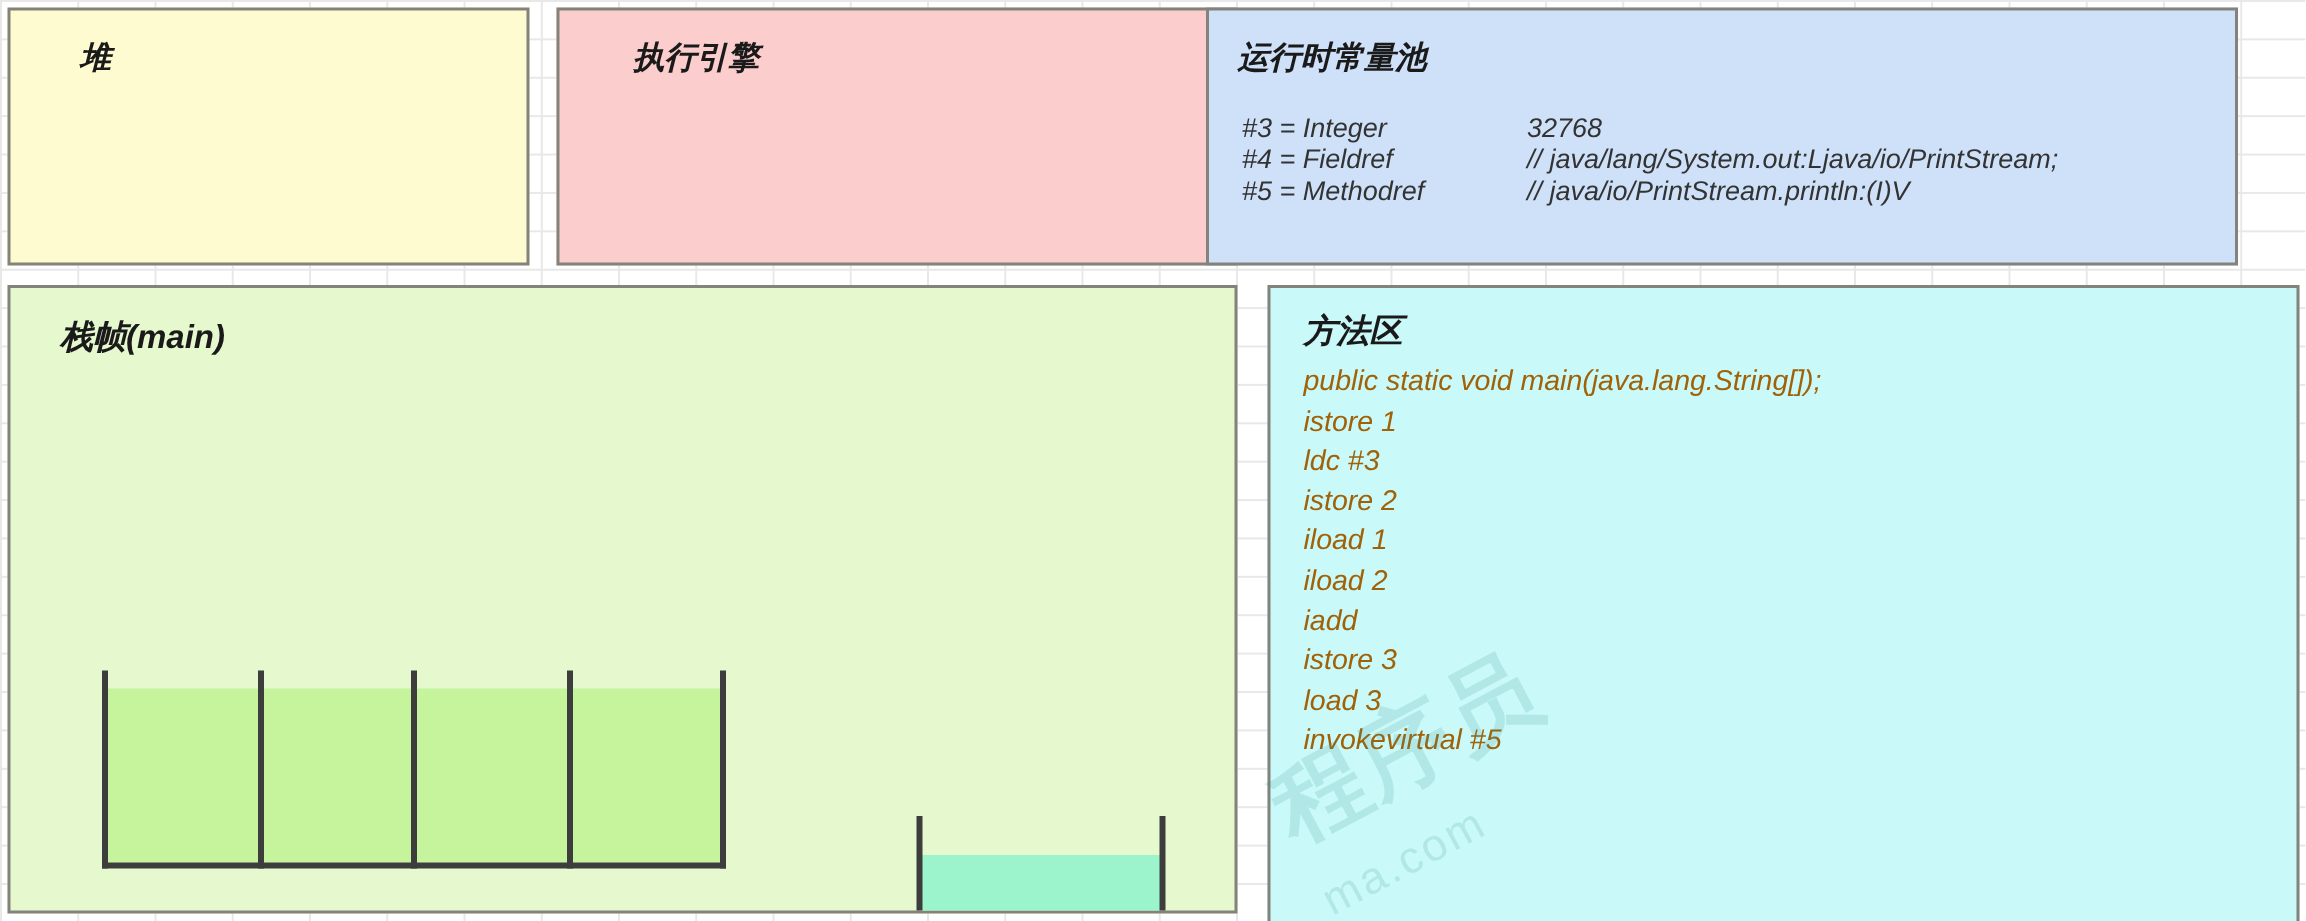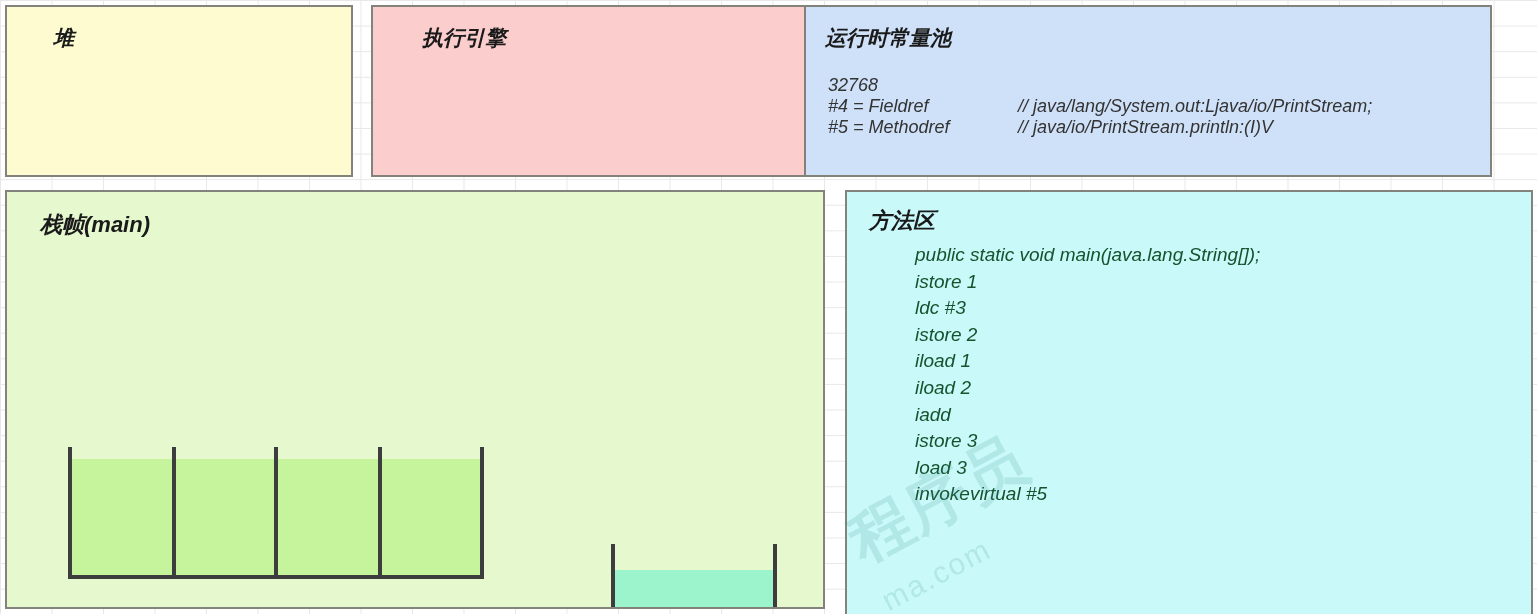--- a/index.html
+++ b/index.html
@@ -166,23 +166,22 @@
     left: 22px;
     top: 50px;
     margin: 0;
     padding: 0;
     list-style: none;
   }
   #method-area .bytecode-line {
     font-style: italic;
     font-size: 19px;
     line-height: 26.6px;
-    color: #14532d;
+    color: #a16207;
     white-space: nowrap;
-    margin-left: 46px;
   }
 
   
   #watermark {
     position: absolute;
     left: 860px;
     top: 430px;
     width: 320px;
     height: 175px;
     pointer-events: none;
@@ -209,20 +208,21 @@
   </div>
 
   <div class="panel" id="exec-engine">
     <div class="panel-title">执行引擎</div>
   </div>
 
   <div class="panel" id="const-pool">
     <div class="panel-title">运行时常量池</div>
     <div class="cp-rows">
       <div class="cp-row">
+        <span class="cp-key">#3 = Integer</span>
         <span class="cp-val">32768</span>
       </div>
       <div class="cp-row">
         <span class="cp-key">#4 = Fieldref</span>
         <span class="cp-val">// java/lang/System.out:Ljava/io/PrintStream;</span>
       </div>
       <div class="cp-row">
         <span class="cp-key">#5 = Methodref</span>
         <span class="cp-val">// java/io/PrintStream.println:(I)V</span>
       </div>

